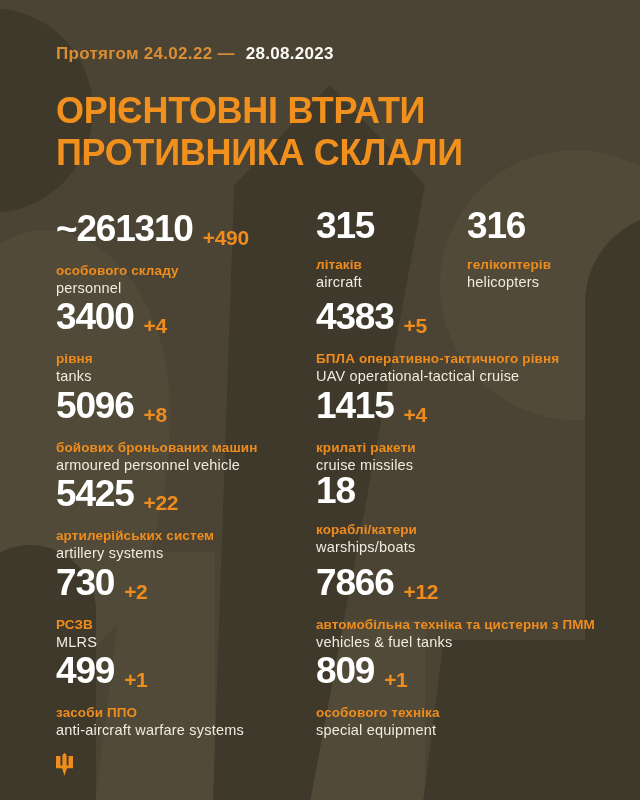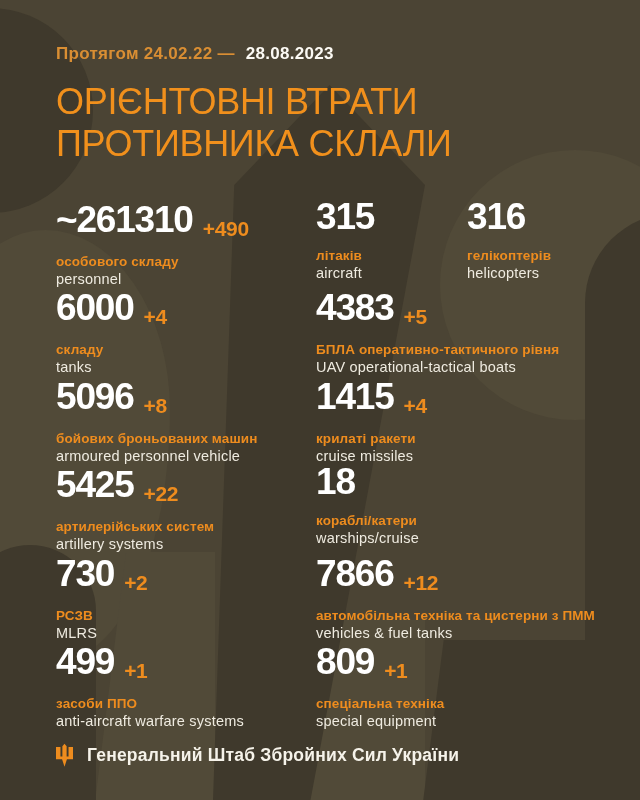--- a/index.html
+++ b/index.html
@@ -21,21 +21,21 @@
   .wm-dark-midprong{left:213px;top:85px;width:212px;height:715px;clip-path:polygon(55% 0,100% 14%,46% 100%,0 100%,10% 14%);}
   .wm-dark-rightprong{left:585px;top:213px;width:200px;height:590px;border-radius:90px 0 0 0;}
   .wm-dark-bottomright{left:423px;top:640px;width:230px;height:162px;clip-path:polygon(9% 0,100% 0,100% 100%,0 100%);}
   .wm-dark-bottomleft{left:-36px;top:545px;width:132px;height:258px;border-radius:66px 66px 0 0;}
 
   
   .content{position:relative;z-index:2;padding:44px 18px 0 56px;}
   .date-line{font-size:17px;font-weight:700;letter-spacing:.3px;}
   .date-prefix{color:#d98e33;}
   .date-value{color:#fcfaf4;margin-left:6px;}
-  .title{color:#f1901c;font-size:36px;font-weight:400;line-height:1.16;letter-spacing:-.3px;margin-top:17px;}
+  .title{color:#f1901c;font-size:36px;font-weight:700;line-height:1.16;letter-spacing:-.3px;margin-top:26px;}
 
   .grid{display:grid;grid-template-columns:260px 1fr;grid-auto-rows:88.5px;margin-top:33px;}
   .stat{min-width:0;}
   .num-line{display:flex;align-items:center;gap:10px;}
   .num{color:#ffffff;font-size:37px;font-weight:800;letter-spacing:-1.2px;line-height:1;}
   .delta{color:#ee8c1e;font-size:21px;font-weight:800;letter-spacing:-.3px;margin-top:19px;}
   .lua{color:#ee8c1e;font-size:13.5px;font-weight:700;margin-top:13px;letter-spacing:.1px;white-space:nowrap;}
   .len{color:#efebe0;font-size:14.5px;font-weight:400;margin-top:2px;letter-spacing:.2px;white-space:nowrap;}
   .row-split{display:flex;}
   .row-split .stat:first-child{width:151px;flex:none;}
@@ -94,33 +94,33 @@
           <div class="num-line">
               <span class="num">316</span>
             </div>
           <div class="lua">гелікоптерів</div>
           <div class="len">helicopters</div>
         </div>
       </div>
 
       <div class="stat">
         <div class="num-line">
-            <span class="num">6000</span>
+            <span class="num">3400</span>
             <span class="delta">+4</span>
           </div>
-        <div class="lua">складу</div>
+        <div class="lua">рівня</div>
         <div class="len">tanks</div>
       </div>
       <div class="stat">
         <div class="num-line">
             <span class="num">4383</span>
             <span class="delta">+5</span>
           </div>
         <div class="lua">БПЛА оперативно-тактичного рівня</div>
-        <div class="len">UAV operational-tactical boats</div>
+        <div class="len">UAV operational-tactical cruise</div>
       </div>
 
       <div class="stat">
         <div class="num-line">
             <span class="num">5096</span>
             <span class="delta">+8</span>
           </div>
         <div class="lua">бойових броньованих машин</div>
         <div class="len">armoured personnel vehicle</div>
       </div>
@@ -139,21 +139,21 @@
             <span class="delta">+22</span>
           </div>
         <div class="lua">артилерійських систем</div>
         <div class="len">artillery systems</div>
       </div>
       <div class="stat">
         <div class="num-line">
             <span class="num">18</span>
           </div>
         <div class="lua">кораблі/катери</div>
-        <div class="len">warships/cruise</div>
+        <div class="len">warships/boats</div>
       </div>
 
       <div class="stat">
         <div class="num-line">
             <span class="num">730</span>
             <span class="delta">+2</span>
           </div>
         <div class="lua">РСЗВ</div>
         <div class="len">MLRS</div>
       </div>
@@ -172,27 +172,26 @@
             <span class="delta">+1</span>
           </div>
         <div class="lua">засоби ППО</div>
         <div class="len">anti-aircraft warfare systems</div>
       </div>
       <div class="stat">
         <div class="num-line">
             <span class="num">809</span>
             <span class="delta">+1</span>
           </div>
-        <div class="lua">спеціальна техніка</div>
+        <div class="lua">особового техніка</div>
         <div class="len">special equipment</div>
       </div>
 
     </div>
 
     <div class="footer">
       <svg class="trident" viewBox="0 0 16 22" aria-hidden="true">
         <path d="M0 3 H4.2 V12 H6 V2.2 L8 0 L10 2.2 V12 H11.8 V3 H16 V14.5 H10.3 L8 21.5 L5.7 14.5 H0 Z"></path>
       </svg>
-      <span class="source">Генеральний Штаб Збройних Сил України</span>
     </div>
 
   </div>
 </div>
 
 </body></html>

